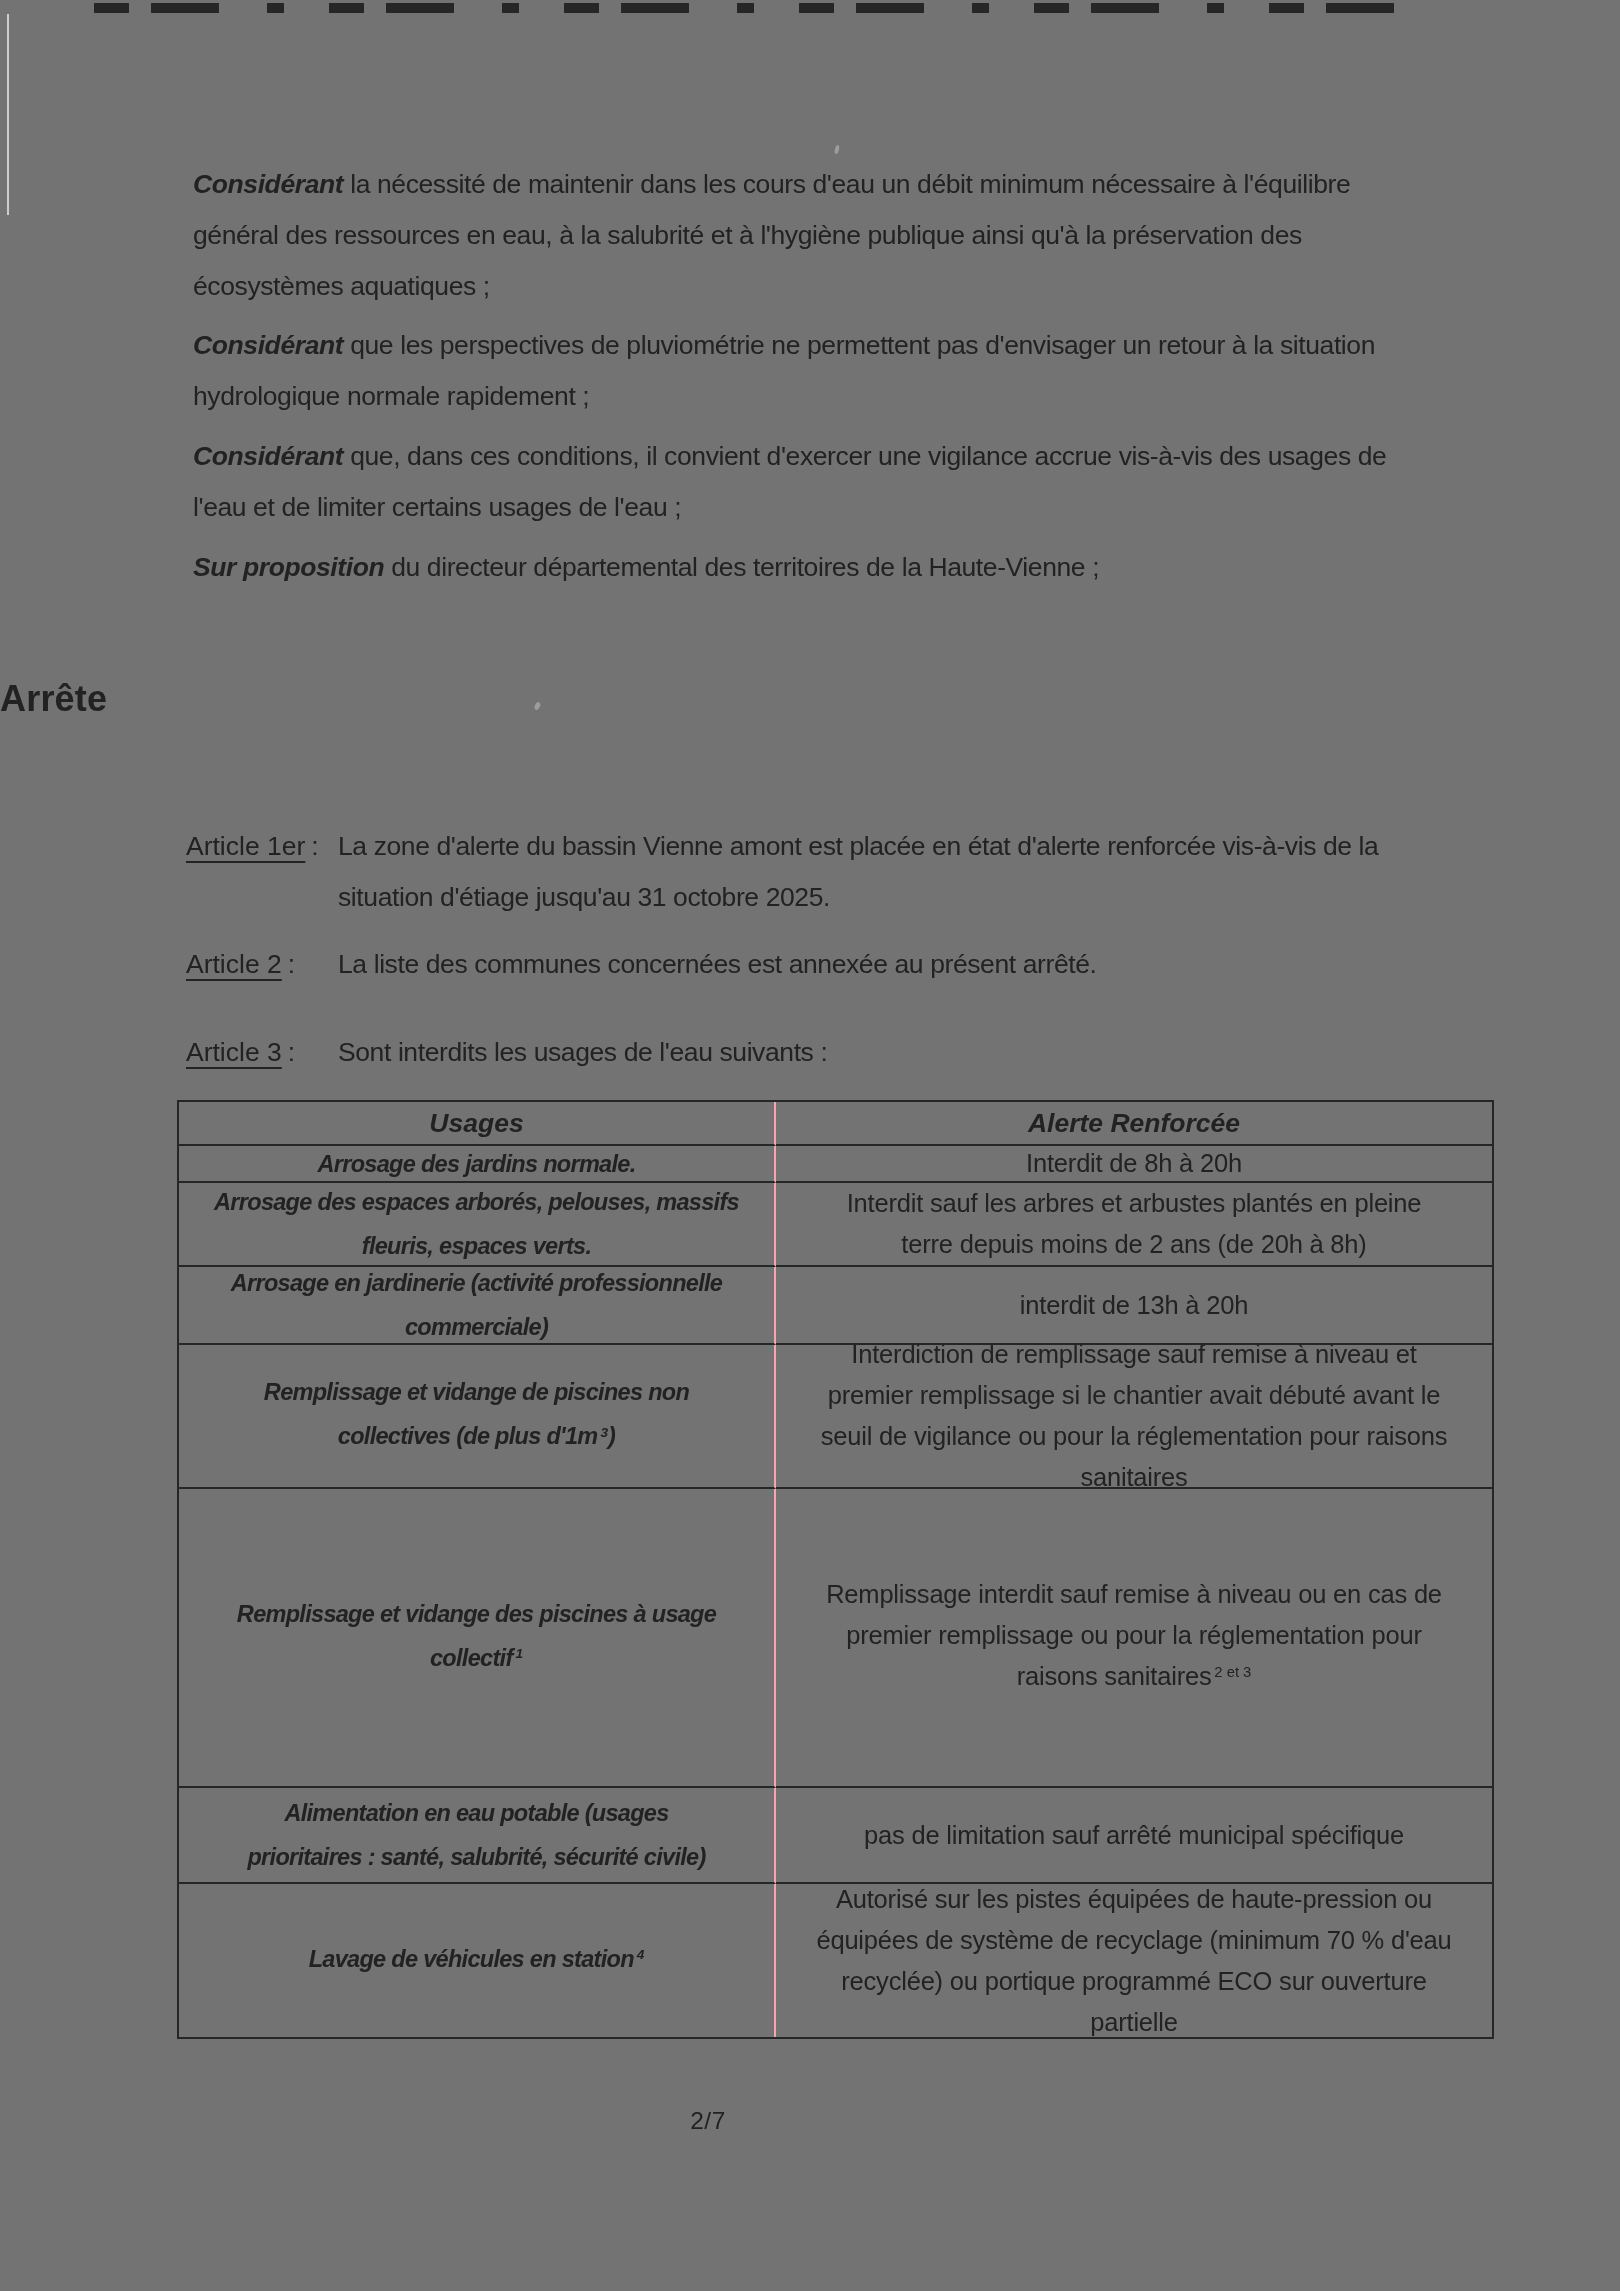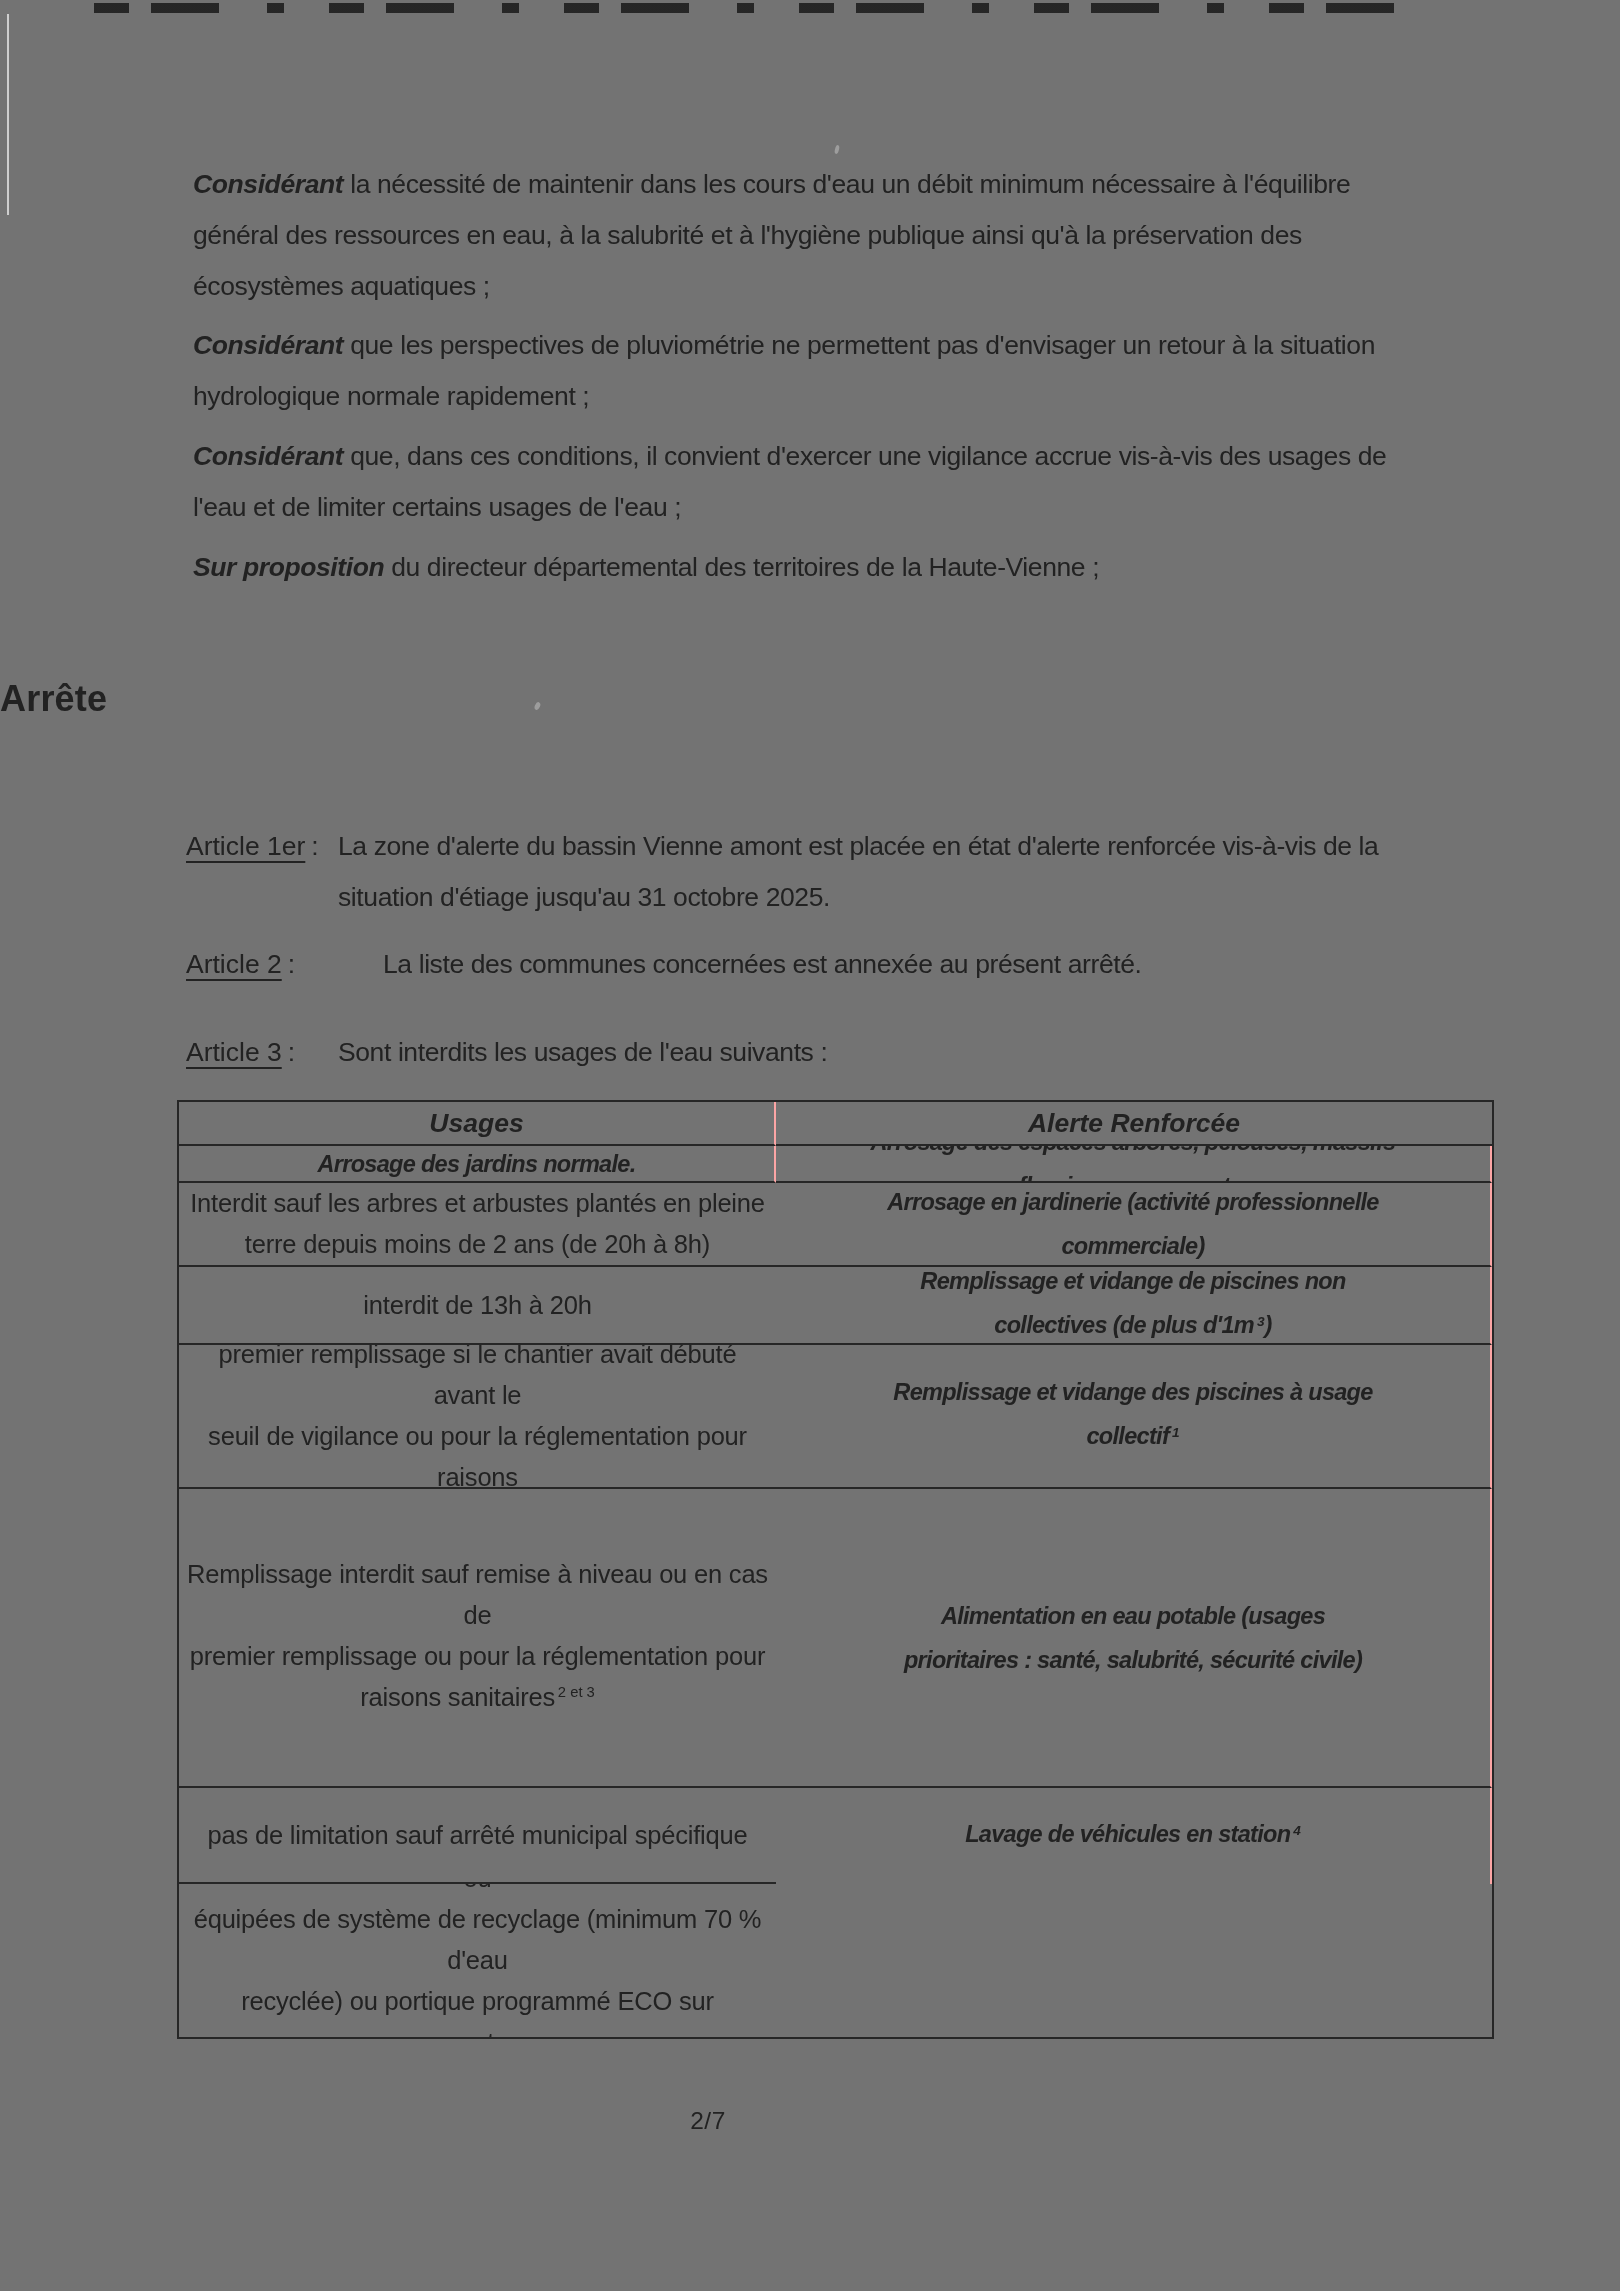--- a/index.html
+++ b/index.html
@@ -64,21 +64,21 @@
   
   .article {
     position: absolute;
     left: 186px;
     width: 1338px;
     display: flex;
     font-size: 26.5px;
     line-height: 51px;
   }
   .article-1 { top: 821px; }
-  .article-2 { top: 939px; gap: 45px; }
+  .article-2 { top: 939px; }
   .article-3 { top: 1027px; }
   .article-label-wrap { flex: 0 0 152px; white-space: nowrap; }
   .article-label {
     text-decoration: underline;
     text-underline-offset: 5.9px;
     text-decoration-thickness: 1.5px;
   }
   .article-sep { margin-left: 5.9px; }
   .article-text { flex: 1; white-space: pre-line; letter-spacing: -0.4px; }
 
@@ -183,20 +183,23 @@
     <div class="cell col-left header-cell">
         <span class="cell-text">Usages</span>
       </div>
     <div class="cell header-cell">
         <span class="cell-text">Alerte Renforcée</span>
       </div>
 
     <div class="cell col-left usage">
         <span class="cell-text"><span>Arrosage des jardins normale.</span><span></span></span>
       </div>
+    <div class="cell restriction">
+        <span class="cell-text"><span>Interdit de 8h à 20h</span></span>
+      </div>
 
     <div class="cell col-left usage">
         <span class="cell-text"><span>Arrosage des espaces arborés, pelouses, massifs
 fleuris, espaces verts.</span><span></span></span>
       </div>
     <div class="cell restriction">
         <span class="cell-text"><span>Interdit sauf les arbres et arbustes plantés en pleine
 terre depuis moins de 2 ans (de 20h à 8h)</span></span>
       </div>
 

